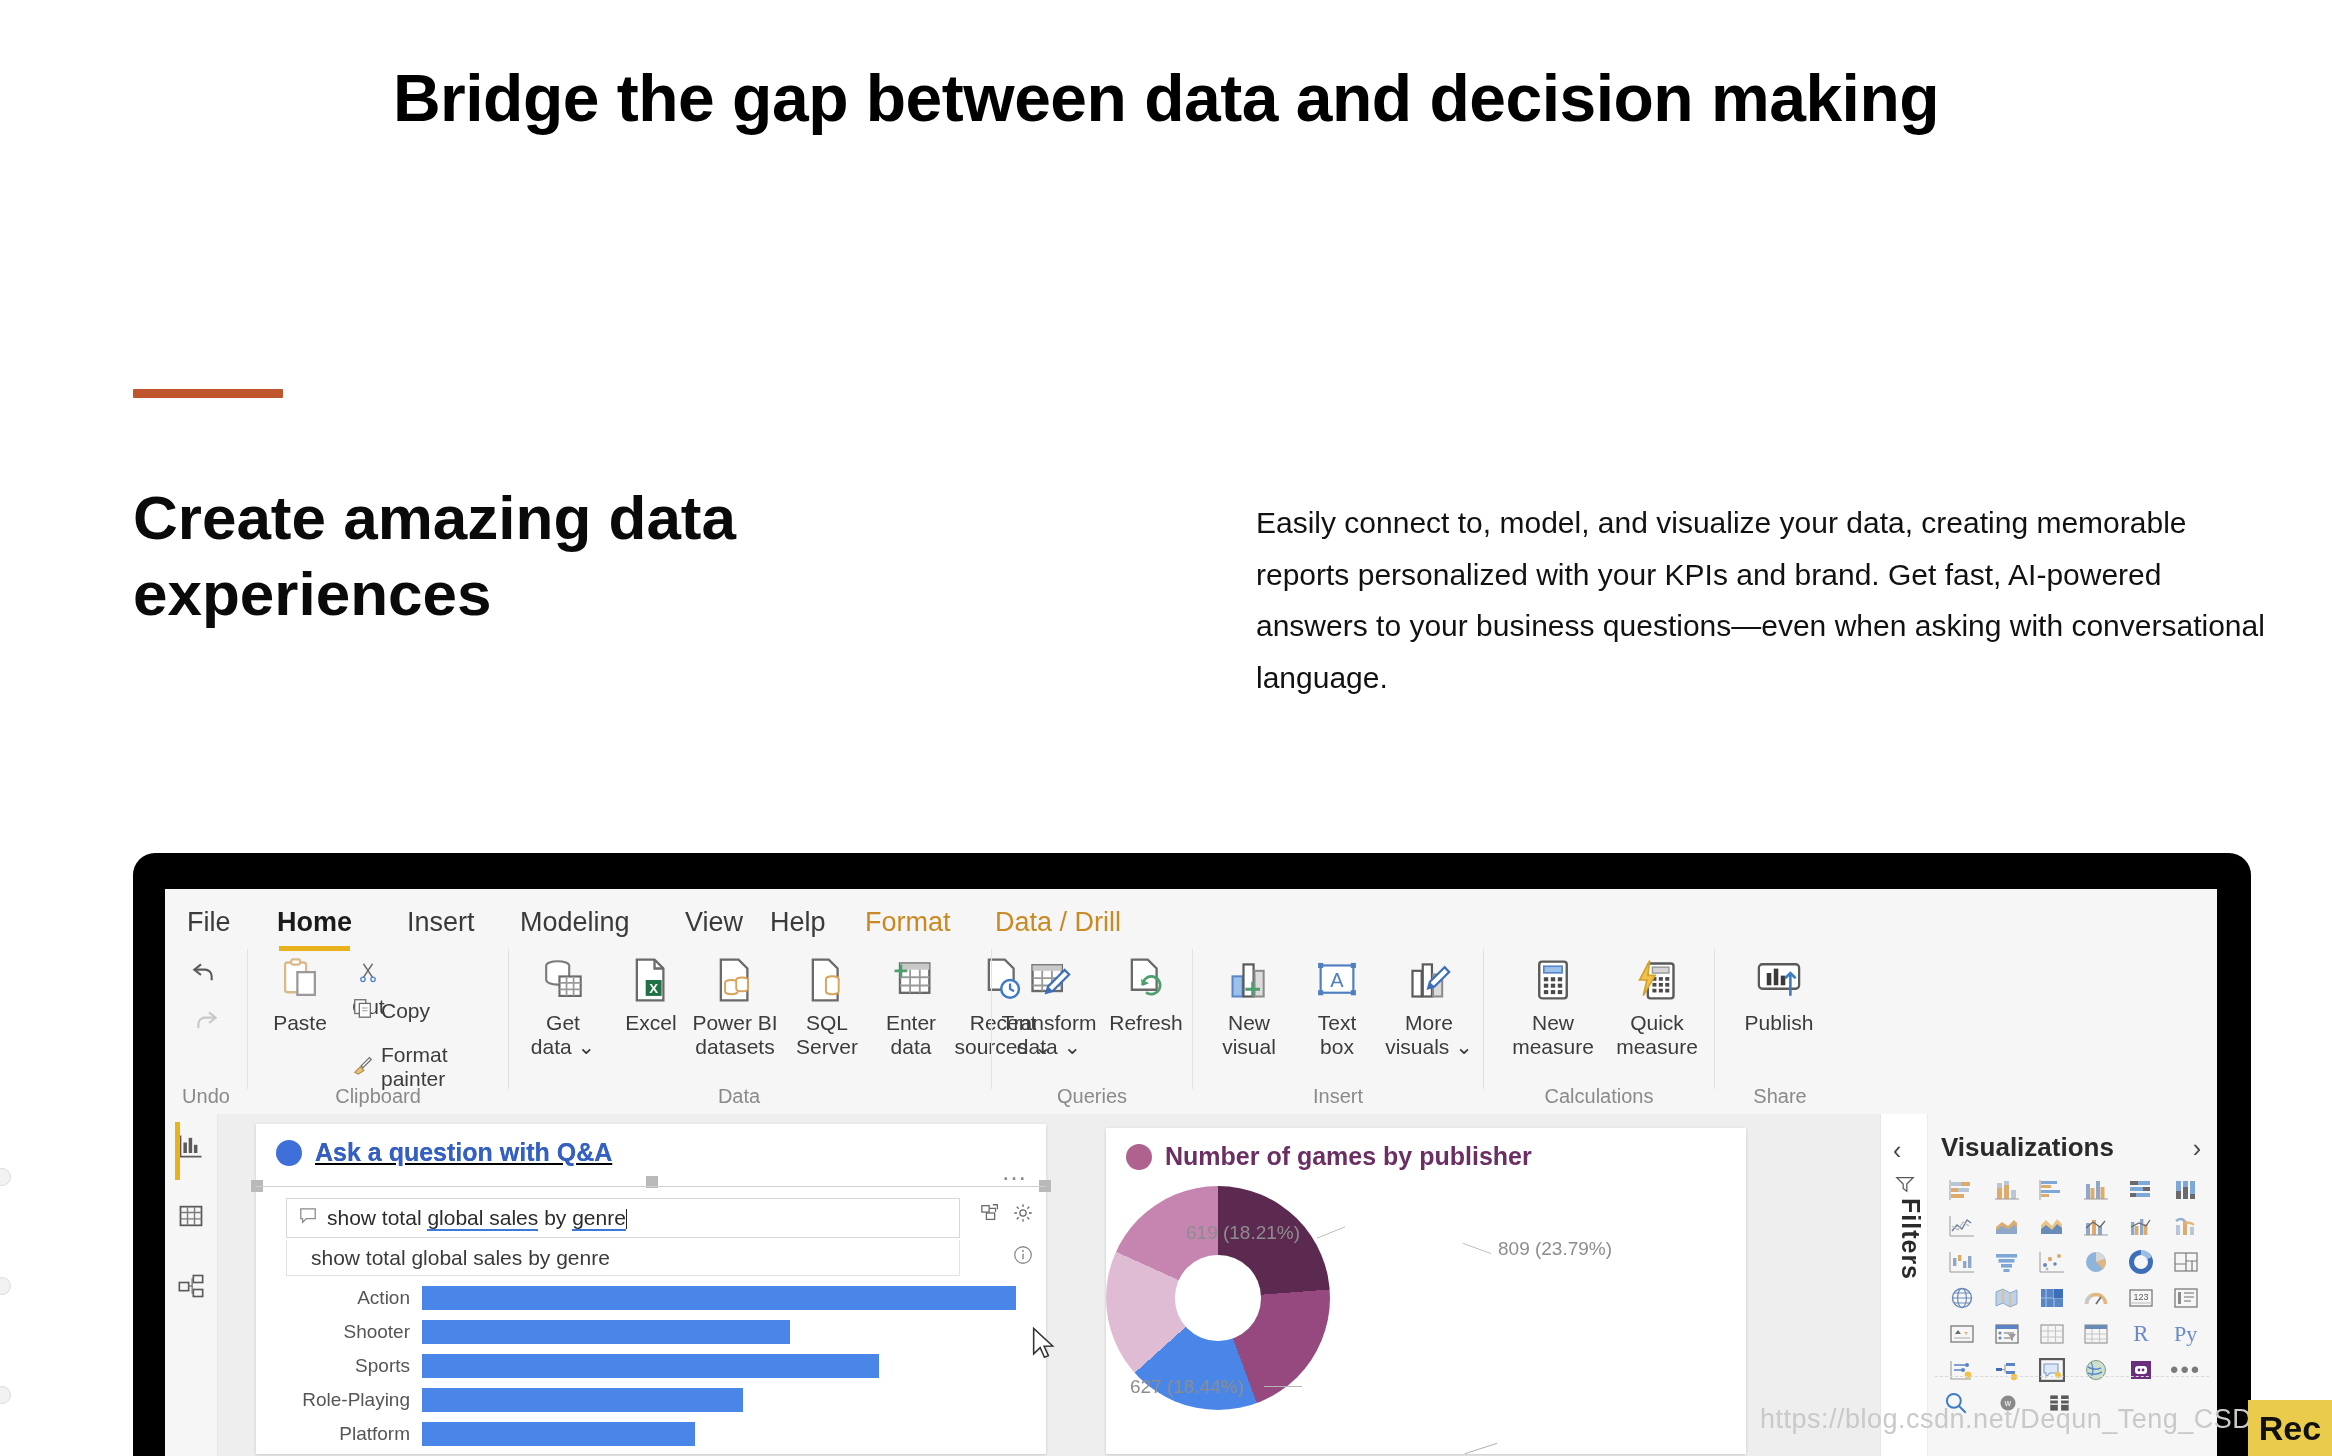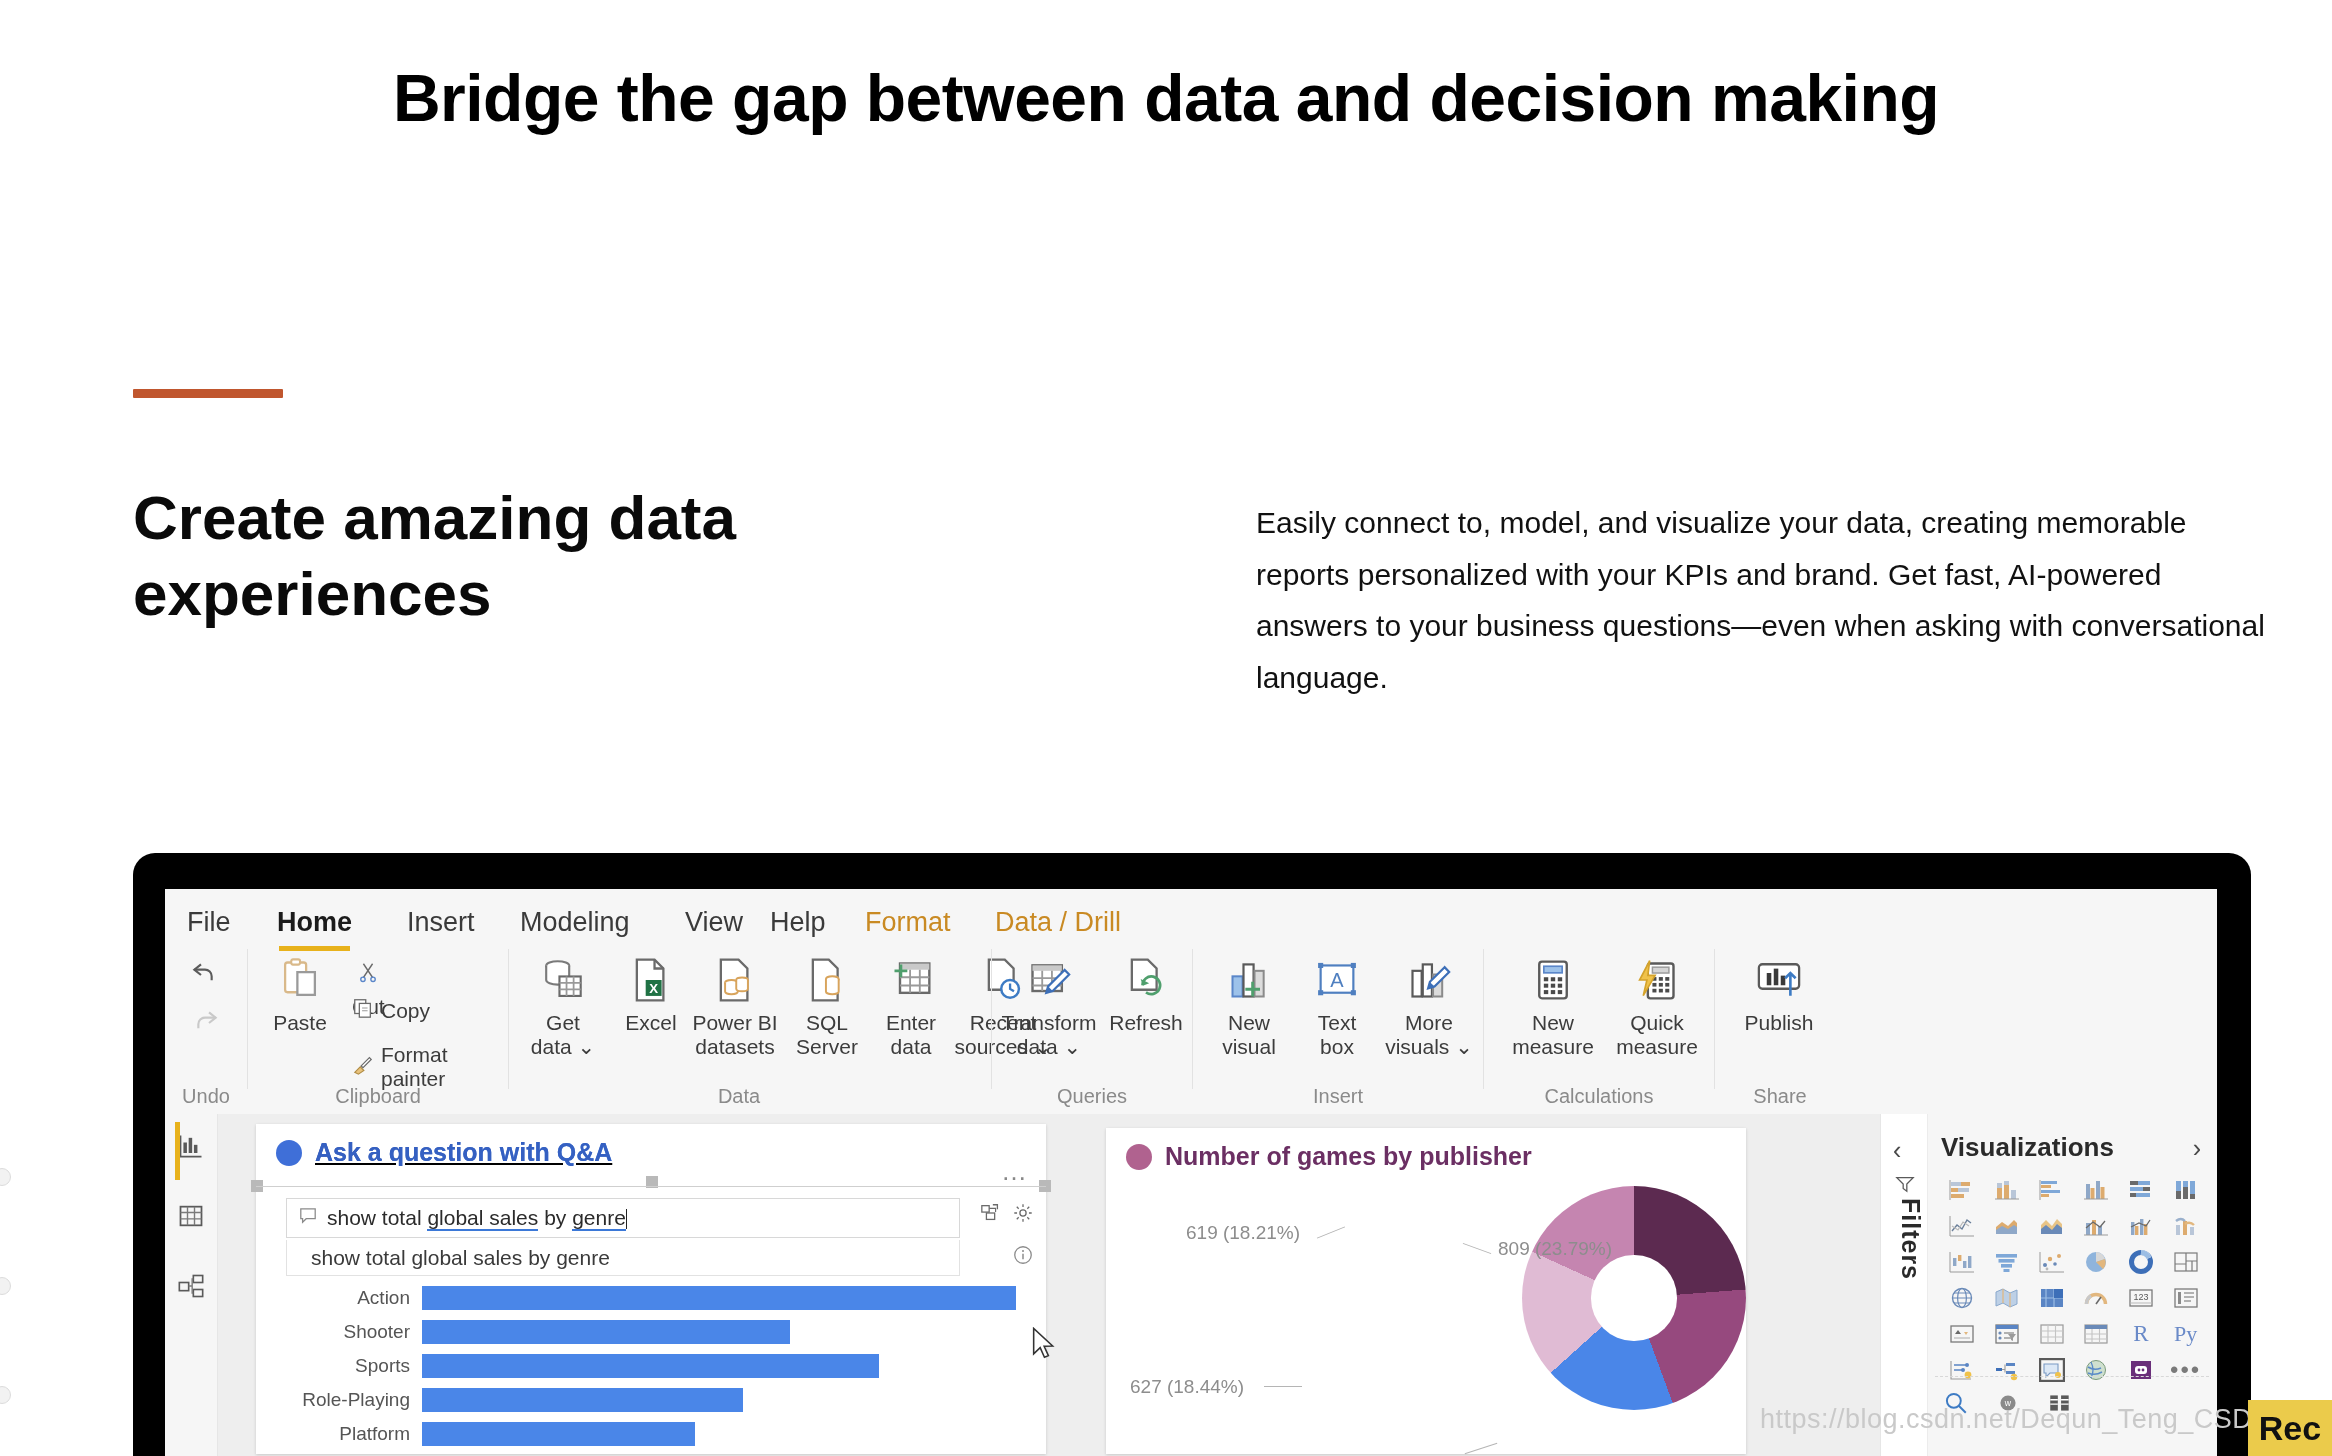--- a/index.html
+++ b/index.html
@@ -95,21 +95,21 @@
   .sel-handle{position:absolute;width:12px;height:12px;background:#b9b9b9;}
 
   
   .bars{position:absolute;left:30px;right:30px;top:160px;bottom:0;}
   .barrow{display:flex;align-items:center;height:27px;margin-bottom:7px;}
   .barlbl{width:124px;text-align:right;padding-right:12px;font-size:19px;color:#555;flex:none;}
   .bartrack{flex:1;position:relative;height:24px;}
   .barfill{position:absolute;left:0;top:0;height:24px;background:#4a86e8;}
 
   
-  .donutwrap{position:absolute;left:0;right:0;top:58px;bottom:0;display:flex;align-items:flex-start;justify-content:flex-end;}
+  .donutwrap{position:absolute;left:0;right:0;top:58px;bottom:0;display:flex;align-items:flex-start;justify-content:flex-start;}
   .donut{position:relative;width:224px;height:224px;border-radius:50%;}
   .donut::after{content:"";position:absolute;left:31%;top:31%;width:38%;height:38%;background:#fff;border-radius:50%;}
   .dlabel{position:absolute;font-size:19px;color:#8d8d8d;white-space:nowrap;}
   .leader{position:absolute;background:#b5b5b5;height:1px;}
 
   
   .vizpane{position:absolute;right:0;top:0;width:336px;height:342px;background:#f6f6f6;border-left:1px solid #e6e6e6;}
   .filtersrail{position:absolute;left:0;top:0;width:46px;height:342px;background:#fff;border-right:1px solid #ececec;}
   .filters-txt{
     position:absolute;left:4px;top:84px;width:40px;text-align:center;

